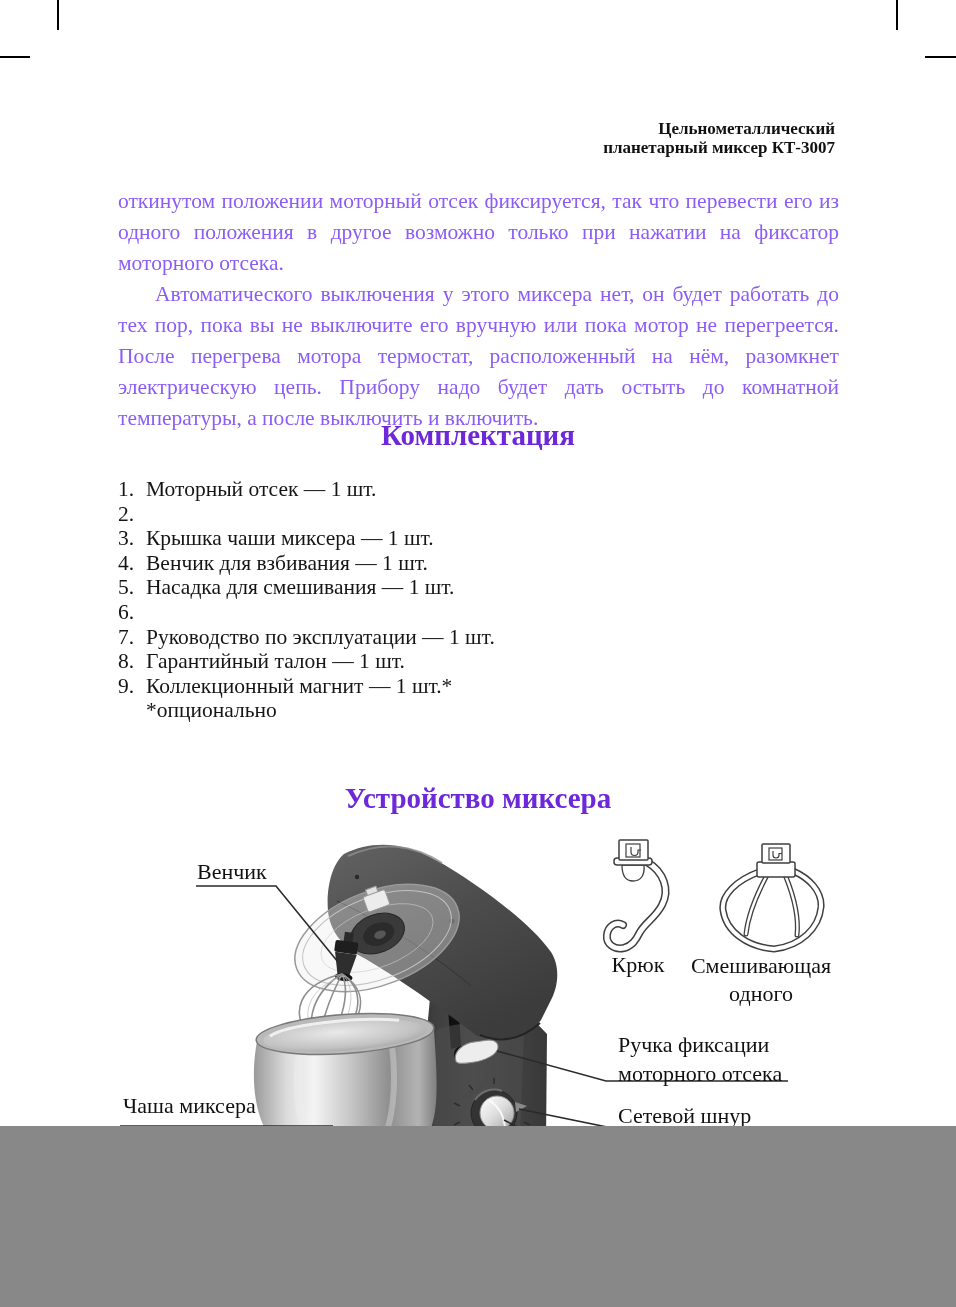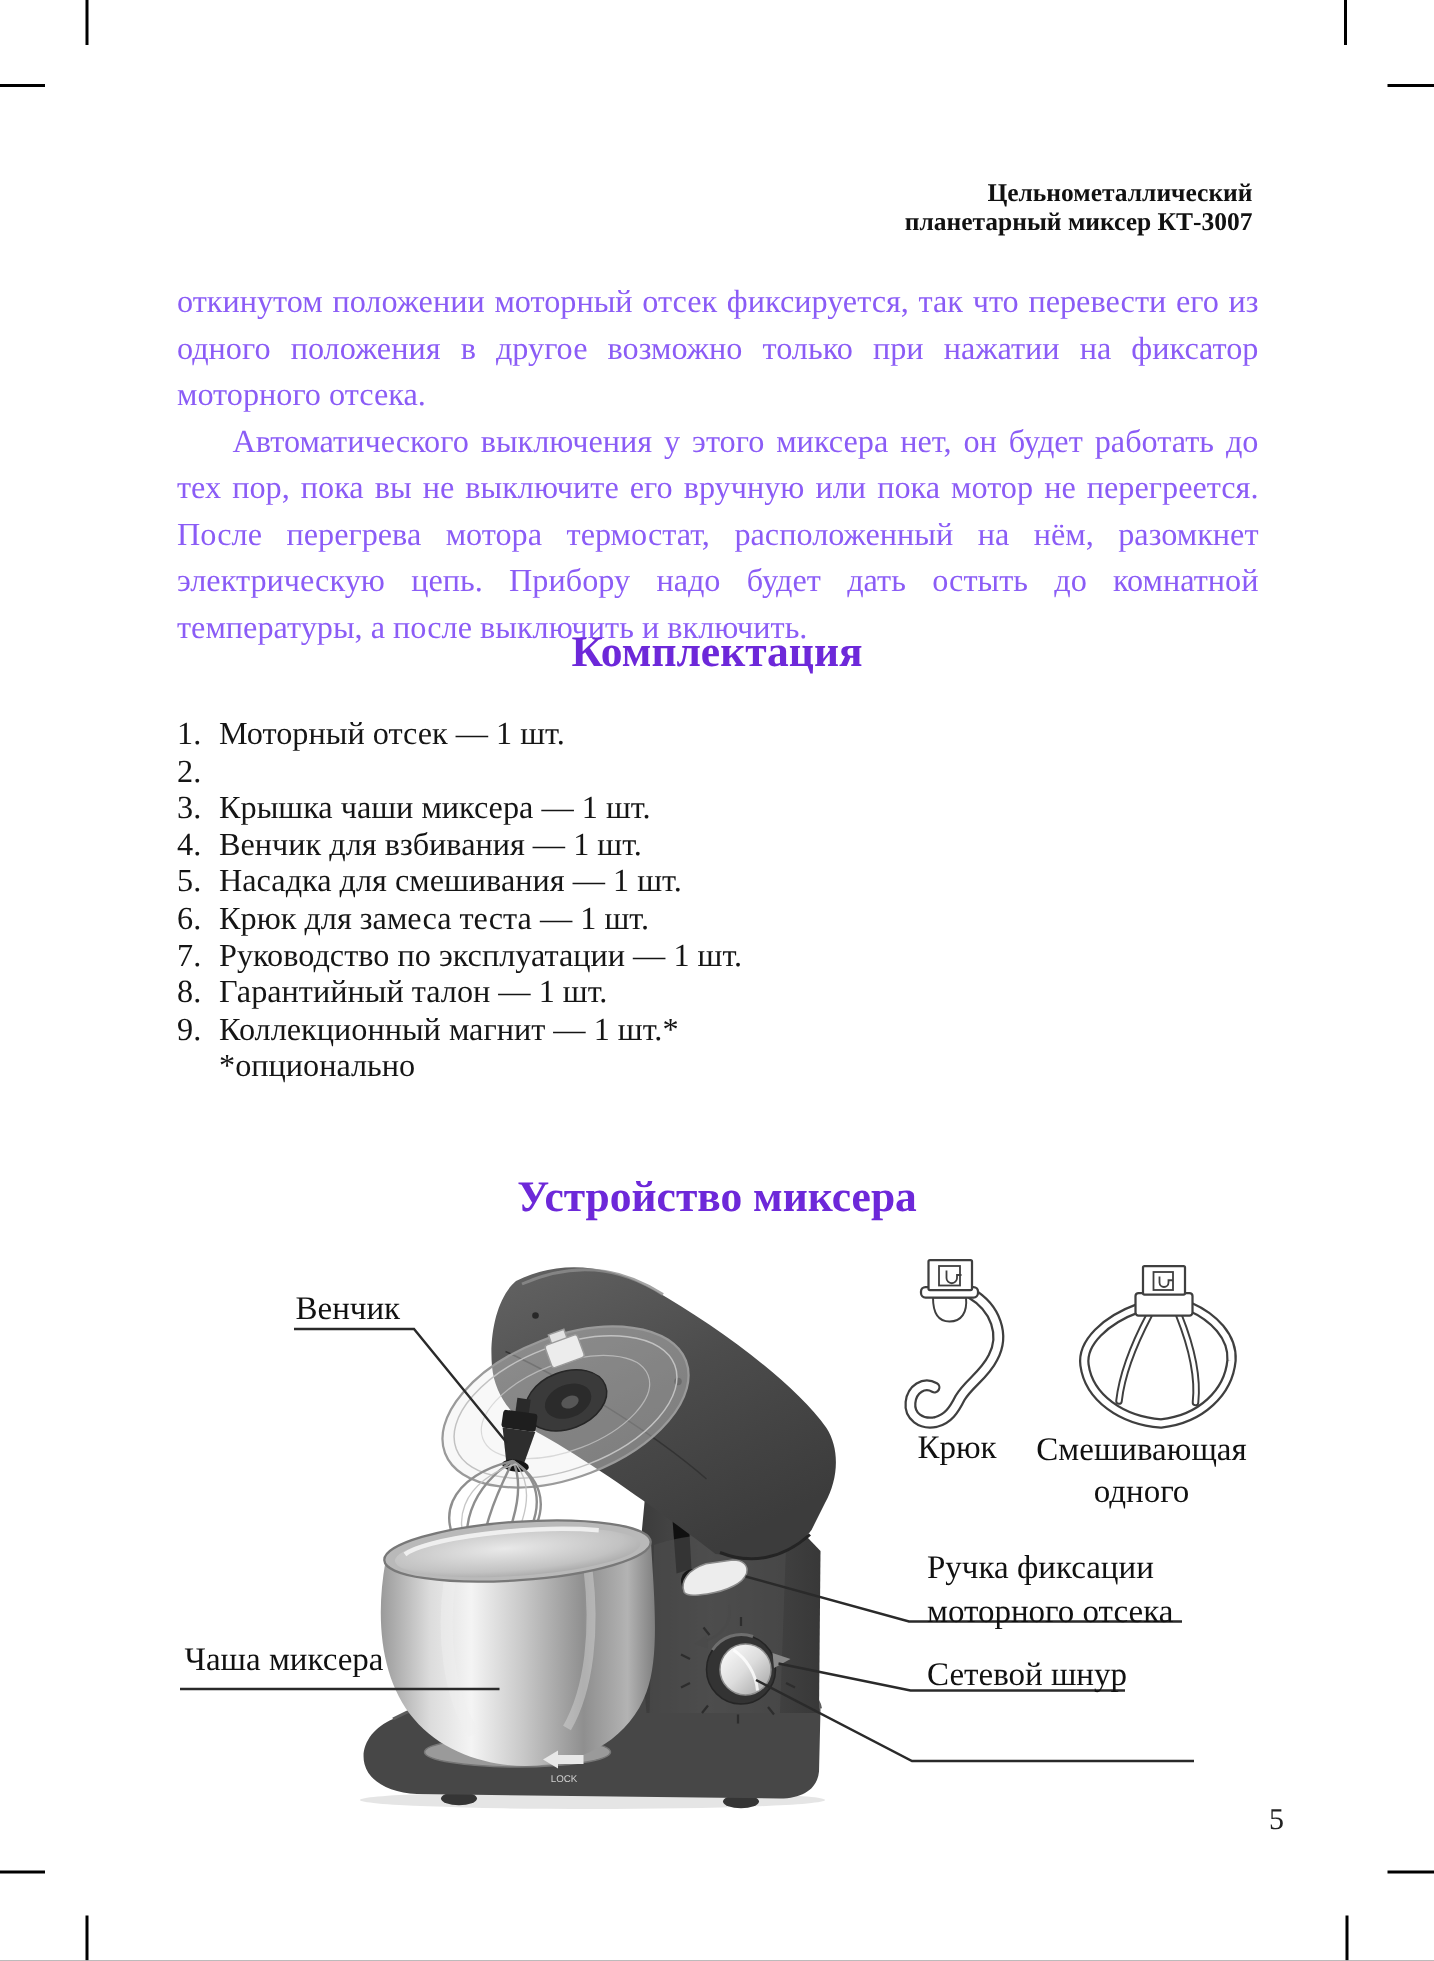--- a/index.html
+++ b/index.html
@@ -1,17 +1,17 @@
 <!DOCTYPE html>
 <html><head>
 <meta charset="utf-8">
 <style>
   html,body{margin:0;padding:0;background:#888;}
   .page{
-    position:relative;width:956px;height:1307px;background:#ffffff;
+    position:relative;width:956px;height:1126px;background:#ffffff;
     font-family:"Liberation Serif","DejaVu Serif",serif;color:#1a1a1a;
     overflow:hidden;margin:0 auto;
   }
   .crop{position:absolute;background:#000;}
   .doc-header{
     position:absolute;top:119px;right:121px;text-align:right;
     font-weight:bold;font-size:17px;line-height:19px;color:#111;
   }
   .bodytext{
     position:absolute;left:118px;top:186px;width:721px;
@@ -85,21 +85,20 @@
     <div class="equip-row">
         <span class="equip-num">4.</span>
         <span>Венчик для взбивания — 1 шт.</span>
       </div>
     <div class="equip-row">
         <span class="equip-num">5.</span>
         <span>Насадка для смешивания — 1 шт.</span>
       </div>
     <div class="equip-row">
         <span class="equip-num">6.</span>
-        <span>Крюк для замеса теста — 1 шт.</span>
       </div>
     <div class="equip-row">
         <span class="equip-num">7.</span>
         <span>Руководство по эксплуатации — 1 шт.</span>
       </div>
     <div class="equip-row">
         <span class="equip-num">8.</span>
         <span>Гарантийный талон — 1 шт.</span>
       </div>
     <div class="equip-row">

